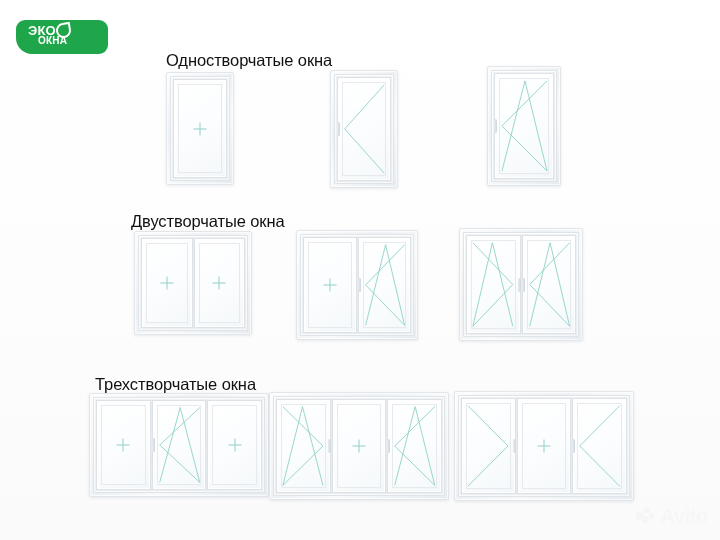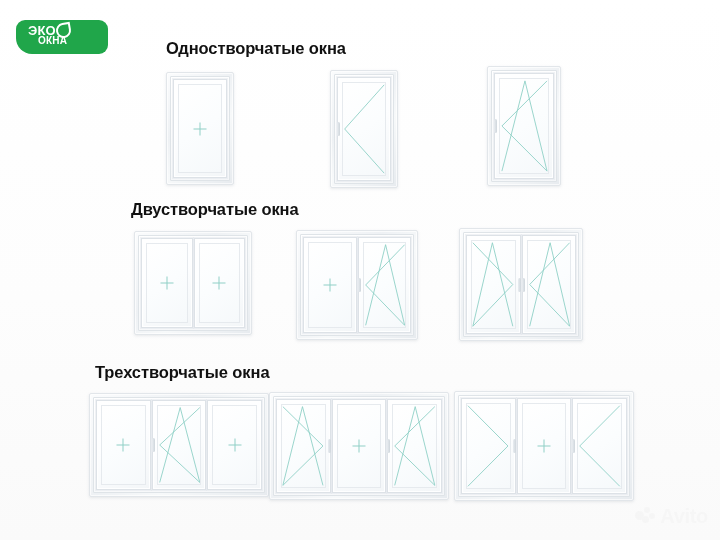--- a/index.html
+++ b/index.html
@@ -34,22 +34,22 @@
   }
   .logo-leaf{
     position:absolute;left:31px;top:-1px;width:11px;height:11px;
     border:2px solid #ffffff;border-radius:50% 0 50% 50%;
     transform:rotate(-10deg);
   }
 
   
   .heading{
     position:absolute;
-    font-size:16.5px;font-weight:700;color:#111111;
-    white-space:nowrap;letter-spacing:-0.1px;
+    font-size:16.5px;font-weight:400;color:#111111;
+    white-space:nowrap;letter-spacing:-0.1px;margin-top:12px;
   }
   #h1{left:166px;top:39px;}
   #h2{left:131px;top:200px;}
   #h3{left:95px;top:363px;}
 
   
   .win{position:absolute;box-sizing:border-box;}
   .frame{
     position:absolute;inset:0;
     background:linear-gradient(135deg,#fbfcfd 0%,#eef1f4 38%,#f7f9fa 60%,#e7ebef 100%);

